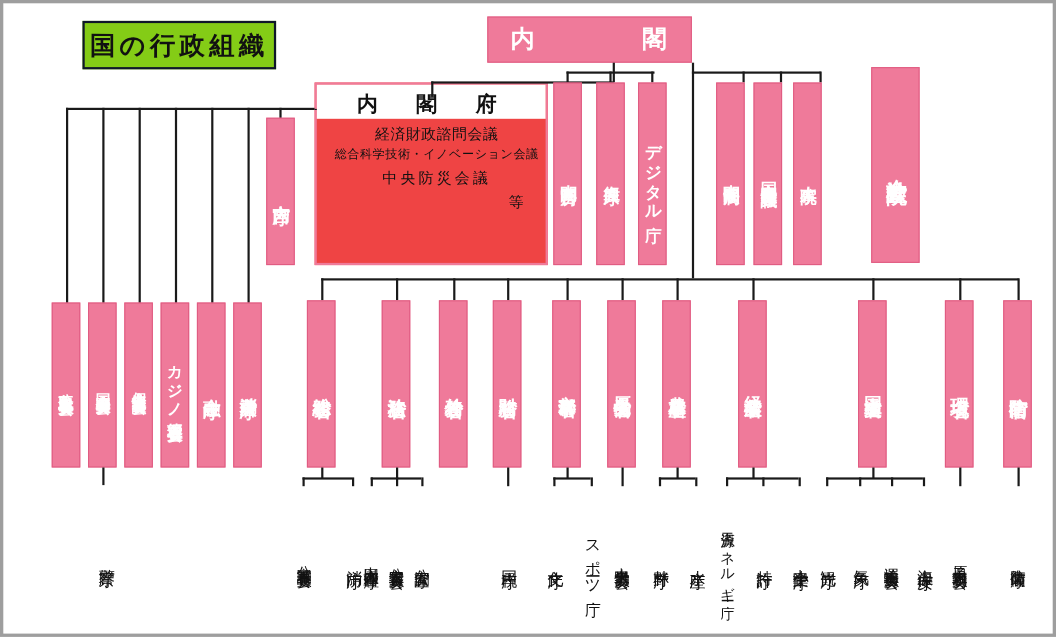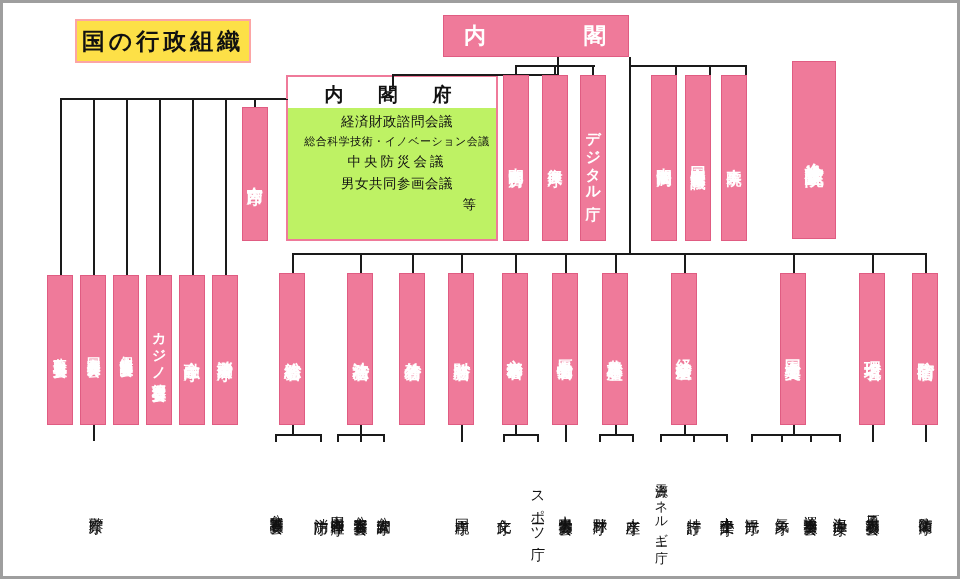--- a/index.html
+++ b/index.html
@@ -40,31 +40,31 @@
     justify-content:center;
     text-align:center;
     font-weight:normal;
   }
   .plain.v{writing-mode:vertical-rl;text-orientation:upright;letter-spacing:1px;}
   .line{position:absolute;background:#1a1a1a;}
   .h{height:1.5px;}
   .vl{width:1.5px;}
   .title{
     position:absolute;
-    border:2px solid #fca5a5;
-    background:#fde047;
+    border:2px solid #0f172a;
+    background:#84cc16;
     color:#111;
     font-weight:bold;
     display:flex;align-items:center;justify-content:center;
     letter-spacing:4px;
   }
   .cabinetoffice{
     position:absolute;
     border:2px solid #ef7a9a;
-    background:#bef264;
+    background:#ef4444;
     box-sizing:border-box;
   }
   .co-head{
     background:#ffffff;color:#111;font-weight:bold;text-align:center;
     letter-spacing:8px;font-size:19px;padding-top:5px;
   }
   .co-list{
     color:#111;text-align:center;font-size:13.5px;line-height:1.62;padding:3px 6px 6px 16px;
   }
   .co-list div{white-space:nowrap;}
@@ -82,21 +82,20 @@
   <div class="box" style="left:440px;top:12px;width:186px;height:42px;font-size:22px;letter-spacing:2px;">内　　　　閣</div>
 
   <div class="box v" style="left:789px;top:58px;width:44px;height:178px;font-size:19px;">会計検査院</div>
 
   <div class="cabinetoffice" style="left:283px;top:72px;width:212px;height:166px;">
     <div class="co-head">内　閣　府</div>
     <div class="co-list">
       <div class="sp1">経済財政諮問会議</div>
       <div class="sp1" style="font-size:11px;">総合科学技術・イノベーション会議</div>
       <div class="sp4">中央防災会議</div>
-      <div class="sp1">男女共同参画会議</div>
       <div class="co-end">等</div>
     </div>
   </div>
 
   <div class="line vl" style="left:554px;top:54px;height:18px;"></div>
   <div class="line h" style="left:389px;top:71px;width:166px;"></div>
   <div class="line vl" style="left:389px;top:71px;height:14px;"></div>
 
   <div class="line vl" style="left:626px;top:54px;height:196px;"></div>
   <div class="line h" style="left:626px;top:62px;width:117px;"></div>

